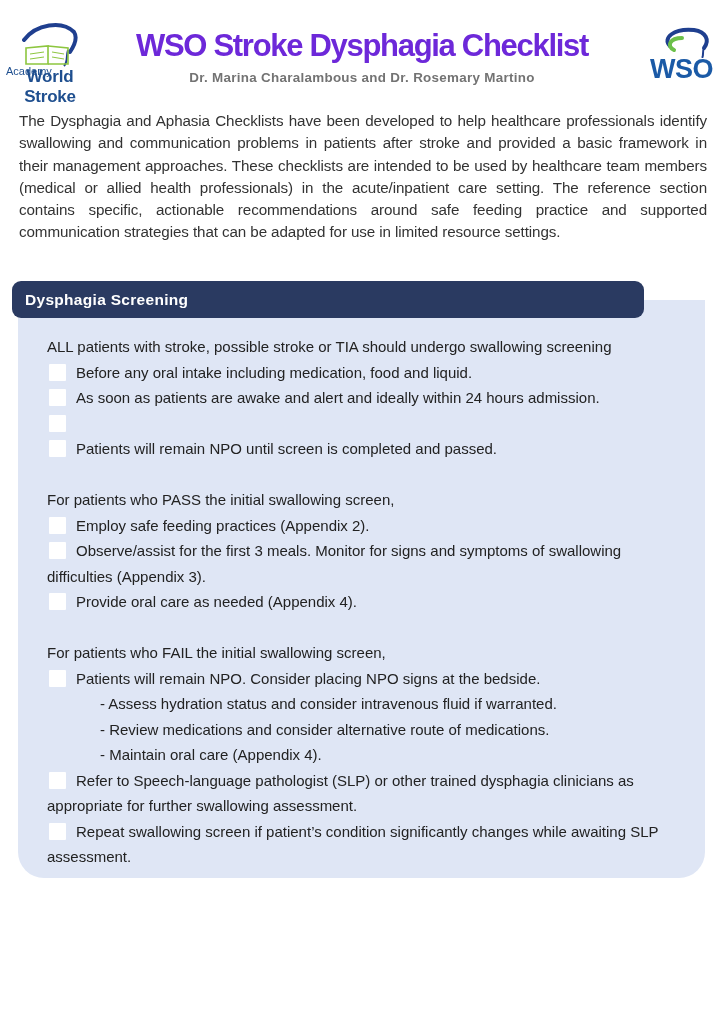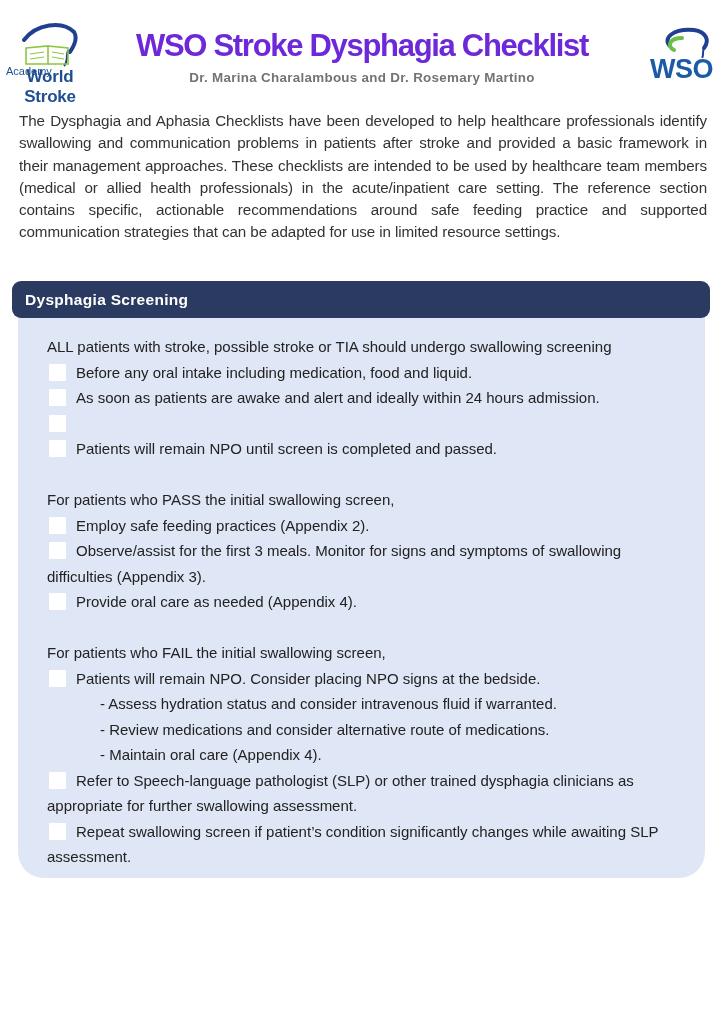--- a/index.html
+++ b/index.html
@@ -17,21 +17,21 @@
   .logo-right .wso { position: absolute; left: 2px; top: 30px; font-weight: bold; font-size: 27px;
     color: #1b5aa6; letter-spacing: -0.5px; text-align: right; }
   .title { position: absolute; left: 100px; top: 28px; width: 524px; text-align: center;
     font-weight: bold; font-size: 31px; color: #6d28d9; letter-spacing: -1.3px; }
   .authors { position: absolute; left: 100px; top: 70px; width: 524px; text-align: center;
     font-weight: bold; font-size: 13.4px; color: #737373; letter-spacing: 0.3px; }
   .intro { position: absolute; left: 19px; top: 110px; width: 688px; font-size: 15.2px; line-height: 22.3px;
     color: #333; text-align: justify; letter-spacing: -0.1px; }
   .panel { position: absolute; left: 18px; top: 300px; width: 687px; height: 578px;
     background: #dfe6f5; border-radius: 0 0 26px 26px; }
-  .panel-header { position: absolute; left: 12px; top: 281px; width: 698px; height: 37px;
+  .panel-header { position: absolute; left: 12px; top: 281px; width: 632px; height: 37px;
     background: #2a3a61; border-radius: 9px; }
   .panel-header span { position: absolute; left: 13px; top: 10px; color: #fff; font-weight: bold; font-size: 15.5px; letter-spacing: 0.3px; }
   .content { position: absolute; left: 47px; top: 334px; width: 660px; font-size: 15px; color: #222; }
   .line { height: 25.5px; line-height: 25.5px; white-space: nowrap; position: relative; }
   .cb { display: inline-block; width: 17px; height: 17px; background: #fff; vertical-align: -3px;
     margin-right: 10px; margin-left: 2px; border-radius: 1px; }
   .sub-item { padding-left: 53px; }
   .gap { height: 25.5px; }
 </style>
 </head>

